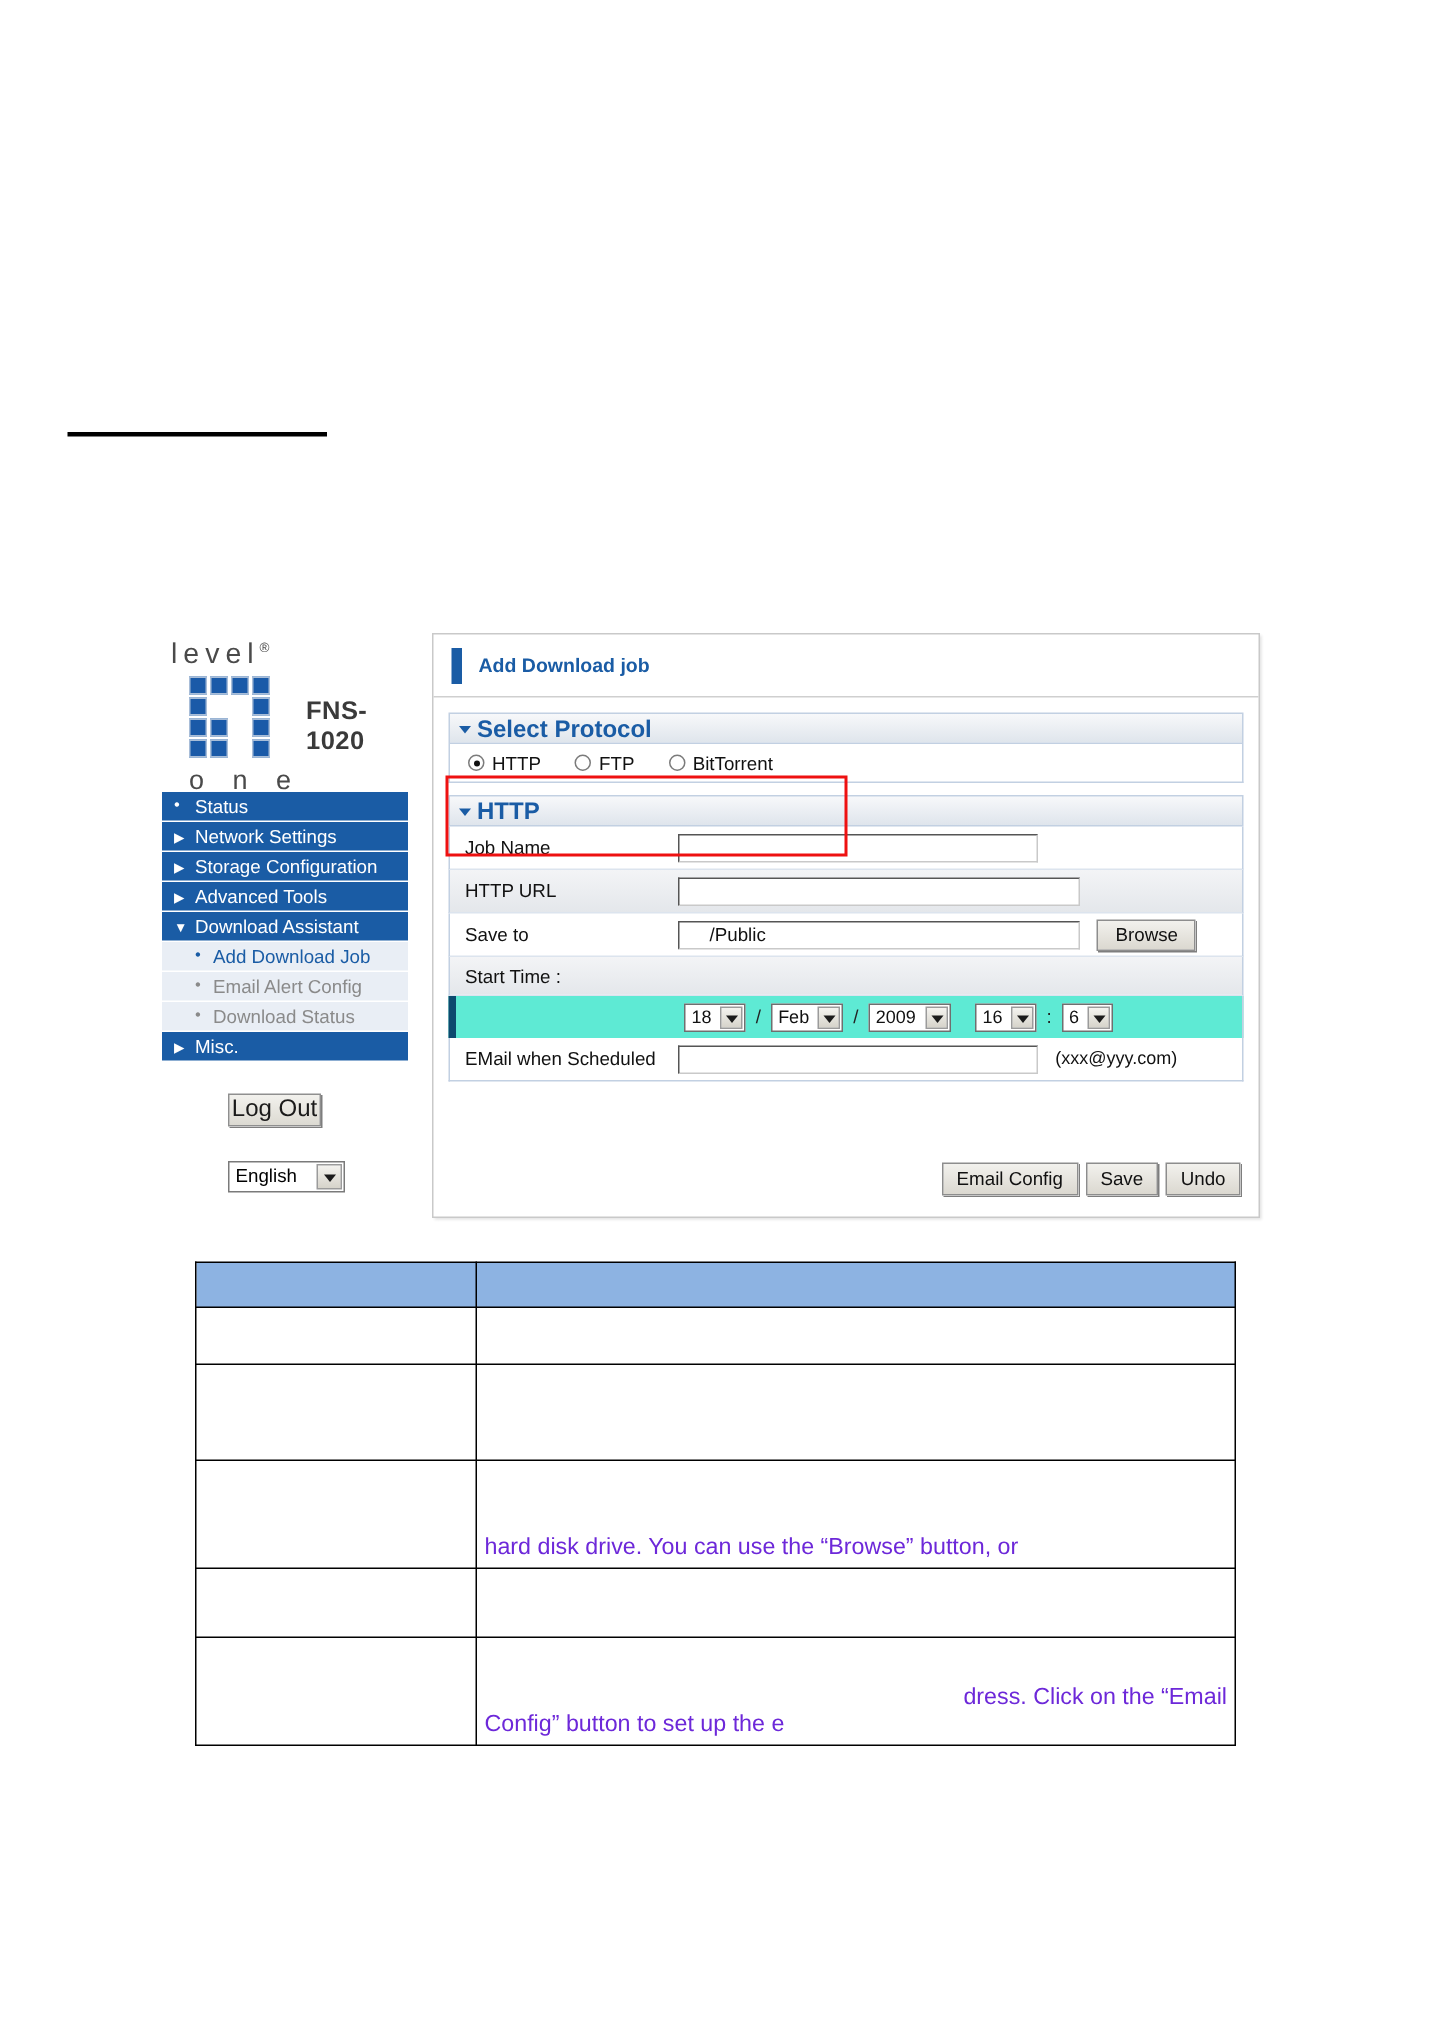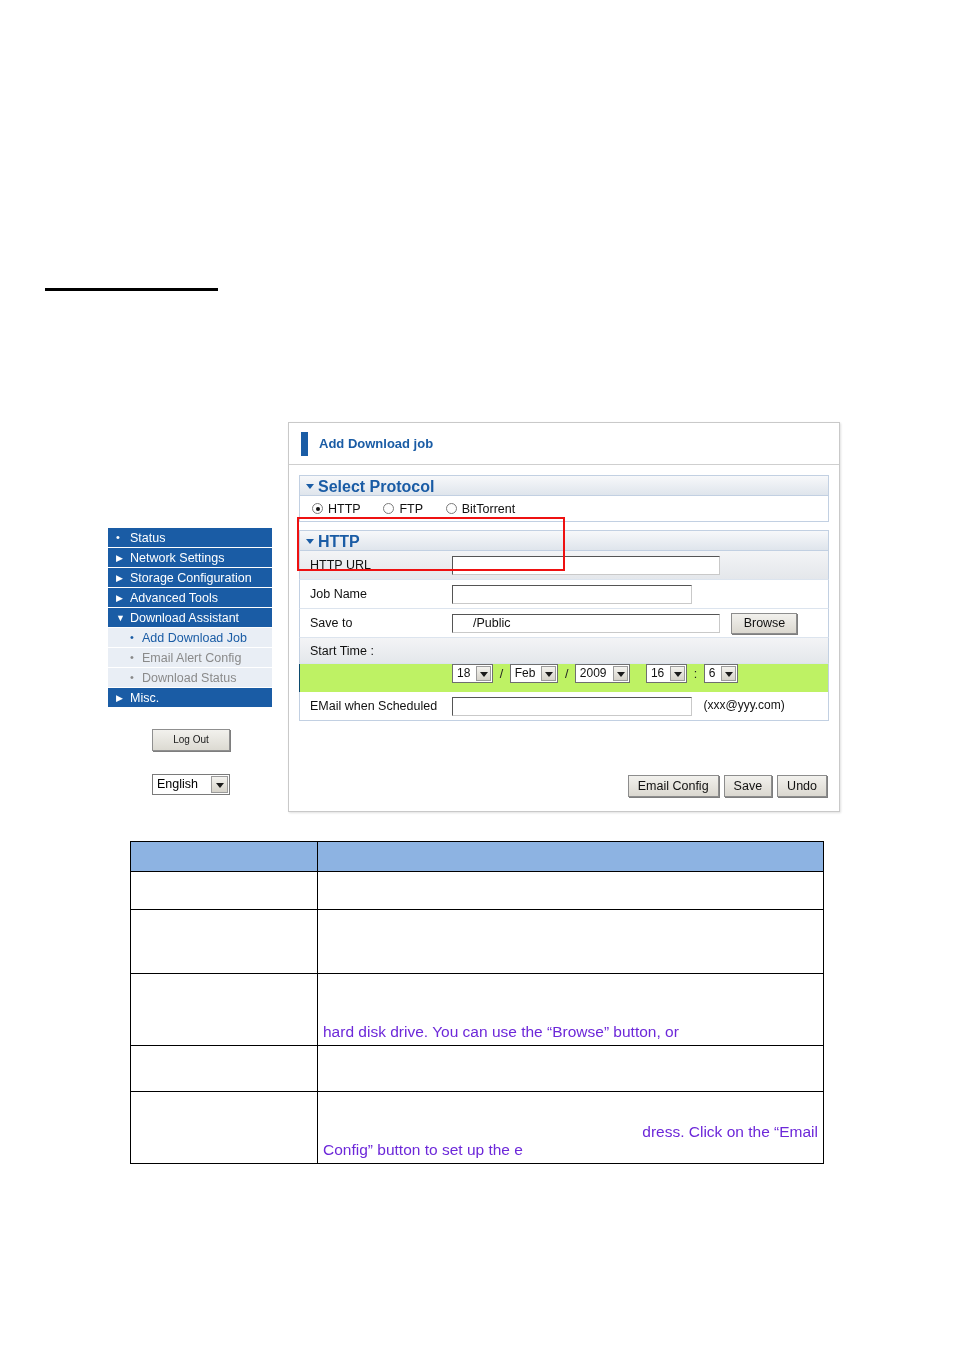--- a/index.html
+++ b/index.html
@@ -95,25 +95,25 @@
   .nav-sub .bullet {
     position: absolute; left: 22px; top: -1px;
     font-size: 11px; color: #1a5ca5;
   }
   .nav-sub.active { color: #1a5ca5; }
   .nav-sub.dim { color: #8a8a8a; }
   .nav-sub.dim .bullet { color: #8a8a8a; }
 
   .btn-logout {
     position: absolute; left: 52px; top: 307px;
-    width: 78px; height: 22px;
+    width: 62px; height: 22px;
     background: linear-gradient(#f2f1ed, #dcdad2);
     border: 1px solid #8f8f8f;
     box-shadow: 1px 1px 0 #7e7e7e;
-    font-size: 10px; color: #1a1a1a;
+    font-size: 16px; color: #1a1a1a;
     text-align: center; line-height: 20px;
   }
   .lang-select {
     position: absolute; left: 52px; top: 352px;
     width: 78px; height: 21px;
     background: #ffffff;
     border: 1px solid #7a7a7a;
     font-size: 12.5px; color: #000;
     line-height: 19px;
     padding-left: 4px;
@@ -236,24 +236,24 @@
     box-shadow: 1px 1px 0 #7e7e7e;
     text-align: center; line-height: 19px;
     font-size: 12.5px; color: #111;
   }
 
   .srow { height: 26px; }
   .srow .fld { font-size: 12.5px; }
   .srow .rgap { display:inline-block; width: 14px; }
 
   .drow {
-    display: flex; 
+    display: flex; align-items: center;
     height: 28px;
-    border-left: 1px solid #0c4a6e; border-right: 1px solid #c2d0e2;
-    background: #bef264;
+    border-left: 5px solid #0c4a6e; border-right: 1px solid #c2d0e2;
+    background: #5eead4;
   }
   .drow .lbl { width: 152px; }
   .drow .fld { flex: 1; white-space: nowrap; }
 
   .mini-sel {
     display: inline-block; position: relative;
     height: 19px; background: #ffffff;
     border: 1px solid #6f6f6f;
     font-size: 12px; color: #111;
     line-height: 17px;
@@ -320,20 +320,45 @@
 </style>
 </head>
 <body>
 
 <div class="top-rule"></div>
 
 <div class="shot">
 
   <div class="leftcol">
 
+    <div class="brand">
+      <div class="brand-word-top"><span>level</span><span class="reg">®</span></div>
+
+      <div class="logo-grid">
+
+        <div class="logo-cell" style="left:0px;  top:0px;"></div>
+        <div class="logo-cell" style="left:14px; top:0px;"></div>
+        <div class="logo-cell" style="left:28px; top:0px;"></div>
+        <div class="logo-cell" style="left:42px; top:0px;"></div>
+
+        <div class="logo-cell" style="left:0px;  top:14px;"></div>
+        <div class="logo-cell" style="left:42px; top:14px;"></div>
+
+        <div class="logo-cell" style="left:0px;  top:28px;"></div>
+        <div class="logo-cell" style="left:14px; top:28px;"></div>
+        <div class="logo-cell" style="left:42px; top:28px;"></div>
+
+        <div class="logo-cell" style="left:0px;  top:42px;"></div>
+        <div class="logo-cell" style="left:14px; top:42px;"></div>
+        <div class="logo-cell" style="left:42px; top:42px;"></div>
+      </div>
+
+      <div class="brand-word-bot">o n e</div>
+      <div class="model">FNS-1020</div>
+    </div>
 
     <div class="nav">
       <div class="nav-item dot">
         <span class="arrow">•</span>
         <span>Status</span>
       </div>
       <div class="nav-item">
         <span class="arrow">▶</span>
         <span>Network Settings</span>
       </div>
@@ -398,31 +423,31 @@
         <span><span class="radio"></span><span>FTP</span></span>
         <span class="gap"></span>
         <span><span class="radio"></span><span>BitTorrent</span></span>
       </div>
 
       <div class="sect-head http-sect">
         <span class="caret"></span>
         <span>HTTP</span>
       </div>
 
+      <div class="frow">
+        <div class="lbl">Job Name</div>
+        <div class="fld">
+          <span class="tbox"></span>
+        </div>
+      </div>
+
       <div class="frow alt">
         <div class="lbl">HTTP URL</div>
         <div class="fld">
           <span class="tbox wide"></span>
-        </div>
-      </div>
-
-      <div class="frow">
-        <div class="lbl">Job Name</div>
-        <div class="fld">
-          <span class="tbox"></span>
         </div>
       </div>
 
       <div class="frow">
         <div class="lbl">Save to</div>
         <div class="fld">
           <span class="tbox wide">/Public</span>
           <span class="btn-browse">Browse</span>
         </div>
       </div>

